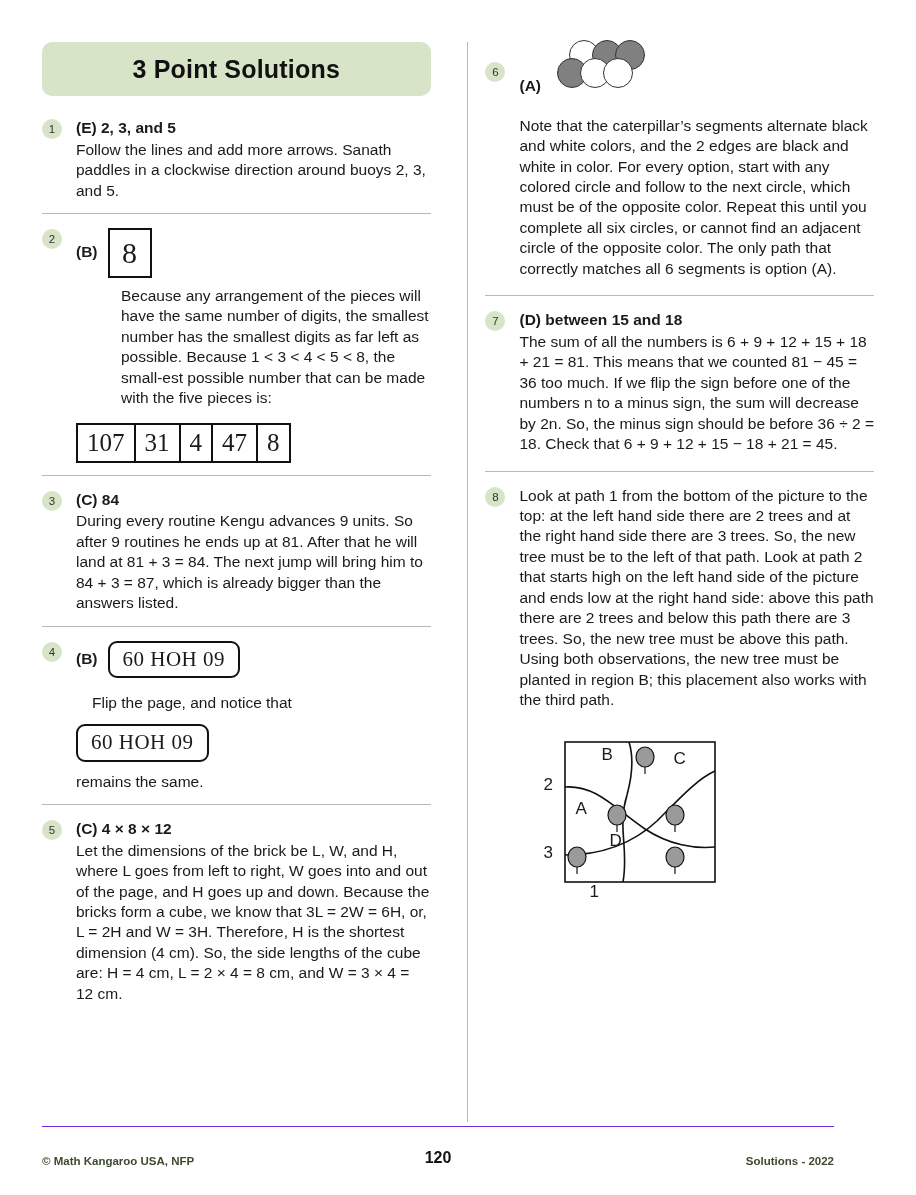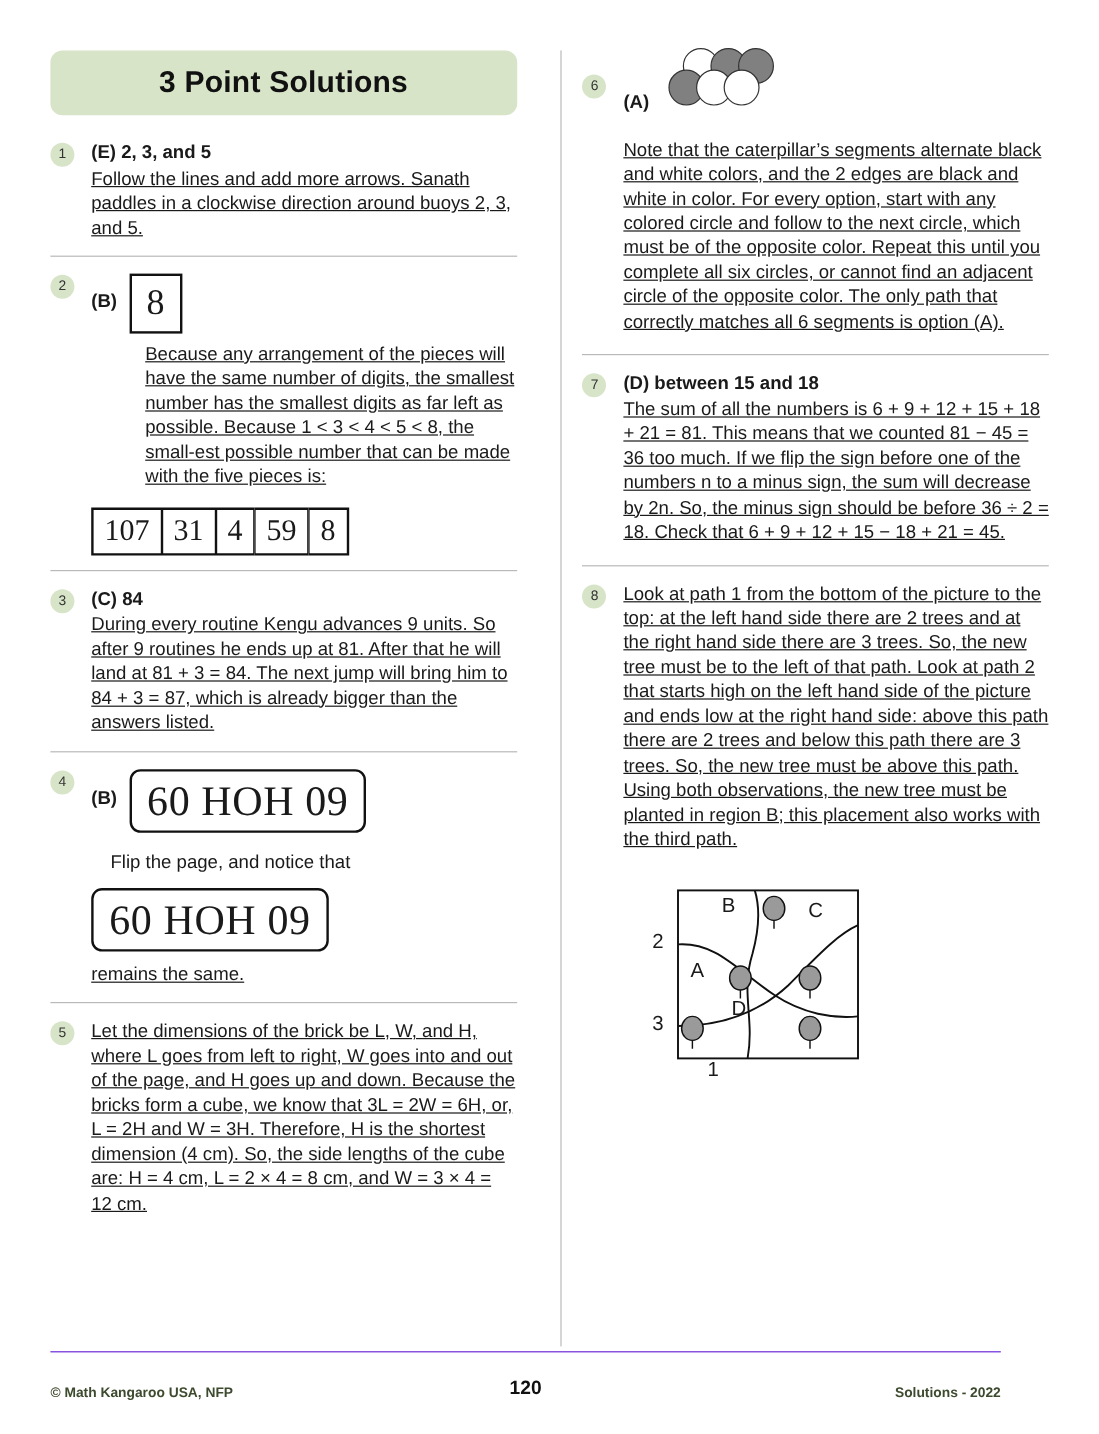--- a/index.html
+++ b/index.html
@@ -85,21 +85,20 @@
     font-size: 15.5px;
     font-weight: bold;
     line-height: 1.33;
     margin: 0 0 1px 0;
   }
   .body-text {
     font-size: 15.5px;
     line-height: 1.32;
     margin: 0;
     text-align: left;
-    text-decoration: underline;
   }
   .rule {
     border: none;
     border-top: 1px solid #b9b9b9;
     margin: 12px 0 14px 0;
   }
   .rule-right {
     border: none;
     border-top: 1px solid #b9b9b9;
     margin: 16px 0 14px 0;
@@ -144,21 +143,21 @@
   }
   .piece:first-child { border-left-width: 2px; }
   .piece:last-child { border-right-width: 2px; }
 
   
   .plate {
     border: 2.5px solid #111;
     border-radius: 9px;
     padding: 5px 13px;
     font-family: "Liberation Serif", serif;
-    font-size: 35px;
+    font-size: 21px;
     letter-spacing: 0.5px;
     display: inline-block;
     line-height: 1.12;
   }
   .plate-block {
     margin: 12px 0 10px 0;
   }
   .gap-text { margin: 16px 0 0 16px; font-size: 15.5px; }
 
   
@@ -246,21 +245,21 @@
         <div class="num-badge">2</div>
         <div class="ans-row">
           <span class="ans">(B)</span>
           <span class="box8">8</span>
         </div>
         <p class="body-text" style="margin-top:8px;margin-left:45px;">Because any arrangement of the pieces will have the same number of digits, the smallest number has the smallest digits as far left as possible. Because 1 &lt; 3 &lt; 4 &lt; 5 &lt; 8, the small-est possible number that can be made with the five pieces is:</p>
         <div class="pieces">
           <span class="piece">107</span>
           <span class="piece">31</span>
           <span class="piece">4</span>
-          <span class="piece">59</span>
+          <span class="piece">47</span>
           <span class="piece">8</span>
         </div>
       </div>
       <hr class="rule">
 
       <div class="sol">
         <div class="num-badge">3</div>
         <p class="ans">(C) 84</p>
         <p class="body-text">During every routine Kengu advances 9 units. So after 9 routines he ends up at 81. After that he will land at 81 + 3 = 84. The next jump will bring him to 84 + 3 = 87, which is already bigger than the answers listed.</p>
       </div>
@@ -275,20 +274,21 @@
         <p class="gap-text">Flip the page, and notice that</p>
         <div class="plate-block">
           <span class="plate">60 HOH 09</span>
         </div>
         <p class="body-text">remains the same.</p>
       </div>
       <hr class="rule">
 
       <div class="sol">
         <div class="num-badge">5</div>
+        <p class="ans">(C) 4 × 8 × 12</p>
         <p class="body-text">Let the dimensions of the brick be L, W, and H, where L goes from left to right, W goes into and out of the page, and H goes up and down. Because the bricks form a cube, we know that 3L = 2W = 6H, or, L = 2H and W = 3H. Therefore, H is the shortest dimension (4 cm). So, the side lengths of the cube are: H = 4 cm, L = 2 × 4 = 8 cm, and W = 3 × 4 = 12 cm.</p>
       </div>
 
     </div>
 
     <div class="col-divider"></div>
 
     <div class="col col-right">
 
       <div class="sol" style="padding-top:18px;">

